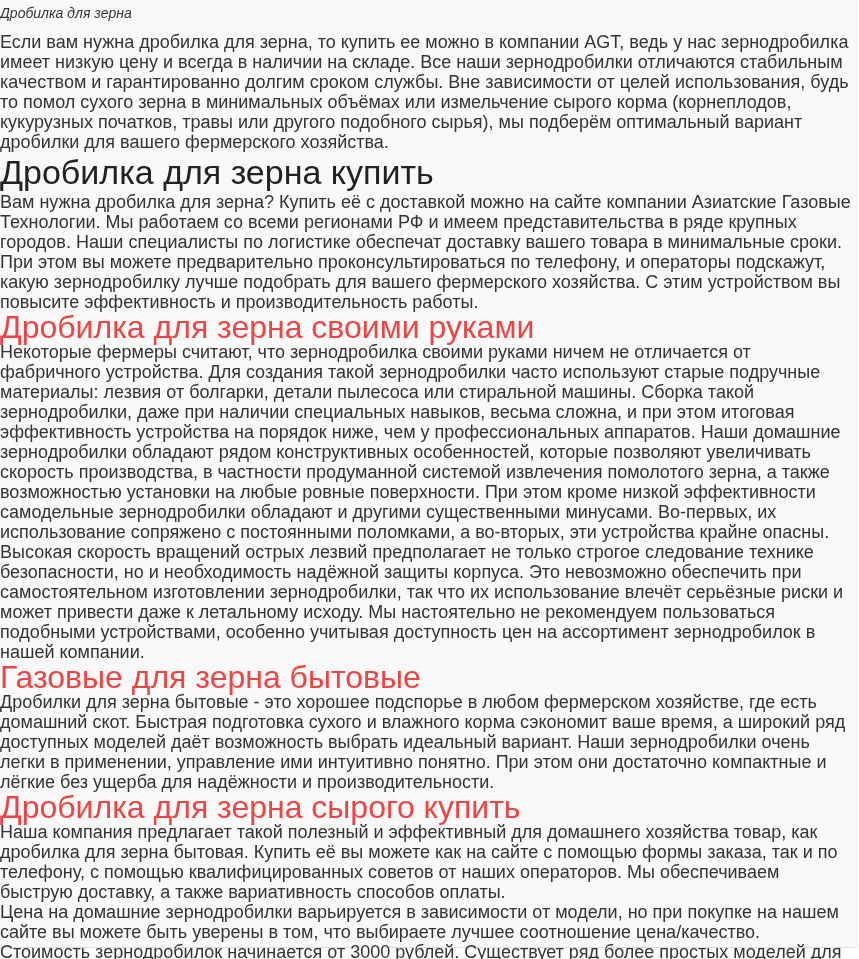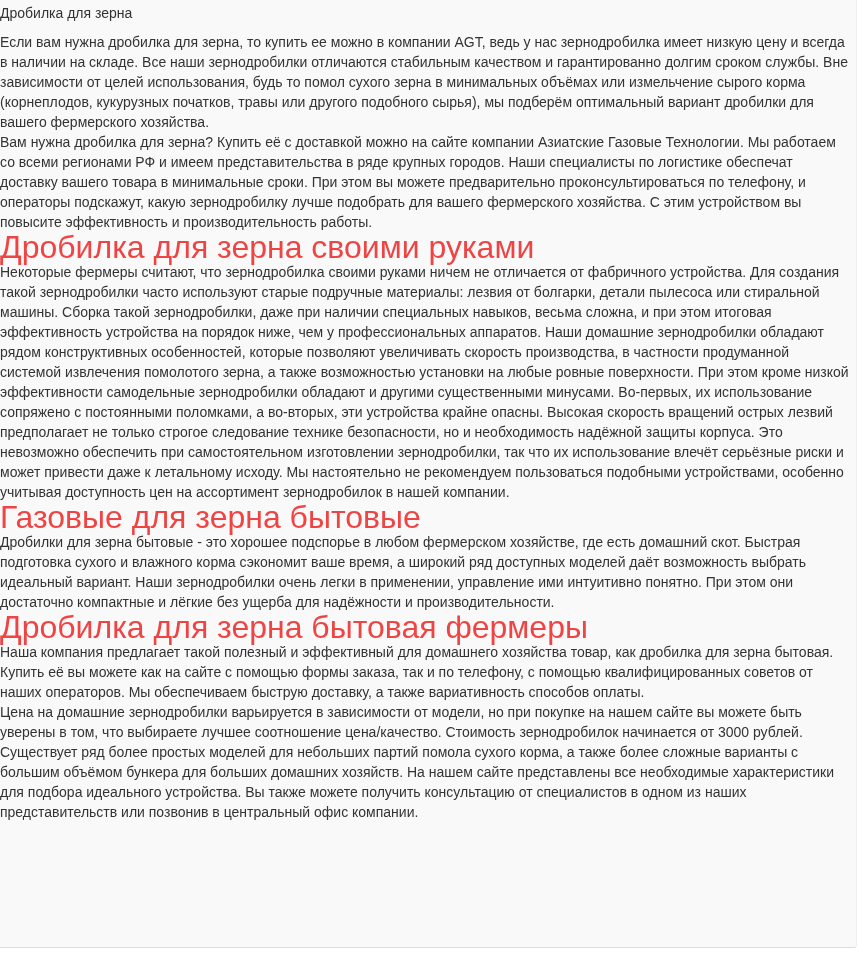--- a/index.html
+++ b/index.html
@@ -27,30 +27,31 @@
       box-sizing: border-box;
     }
     .title {
       position: absolute;
       left: 0;
       top: 4px;
       font-size: 14px;
       line-height: 18px;
       color: #333;
       margin: 0;
+      font-style: italic;
     }
     .content {
       position: absolute;
       left: 0;
       top: 32px;
       width: 852px;
     }
     p {
       margin: 0;
-      font-size: 14px;
+      font-size: 18px;
       line-height: 20px;
       color: #333;
     }
     h1 {
       margin: 0;
       font-weight: normal;
       font-size: 34px;
       line-height: 40px;
       color: #222;
     }
@@ -63,26 +64,27 @@
     }
   </style>
 </head>
 <body>
 
 <div class="panel">
   <div class="title">Дробилка для зерна</div>
   <div class="content">
     <p>Если вам нужна дробилка для зерна, то купить ее можно в компании AGT, ведь у нас зернодробилка имеет низкую цену и всегда в наличии на складе. Все наши зернодробилки отличаются стабильным качеством и гарантированно долгим сроком службы. Вне зависимости от целей использования, будь то помол сухого зерна в минимальных объёмах или измельчение сырого корма (корнеплодов, кукурузных початков, травы или другого подобного сырья), мы подберём оптимальный вариант дробилки для вашего фермерского хозяйства.</p>
 
+    <h1>Дробилка для зерна купить</h1>
     <p>Вам нужна дробилка для зерна? Купить её с доставкой можно на сайте компании Азиатские Газовые Технологии. Мы работаем со всеми регионами РФ и имеем представительства в ряде крупных городов. Наши специалисты по логистике обеспечат доставку вашего товара в минимальные сроки. При этом вы можете предварительно проконсультироваться по телефону, и операторы подскажут, какую зернодробилку лучше подобрать для вашего фермерского хозяйства. С этим устройством вы повысите эффективность и производительность работы.</p>
 
     <h2>Дробилка для зерна своими руками</h2>
     <p>Некоторые фермеры считают, что зернодробилка своими руками ничем не отличается от фабричного устройства. Для создания такой зернодробилки часто используют старые подручные материалы: лезвия от болгарки, детали пылесоса или стиральной машины. Сборка такой зернодробилки, даже при наличии специальных навыков, весьма сложна, и при этом итоговая эффективность устройства на порядок ниже, чем у профессиональных аппаратов. Наши домашние зернодробилки обладают рядом конструктивных особенностей, которые позволяют увеличивать скорость производства, в частности продуманной системой извлечения помолотого зерна, а также возможностью установки на любые ровные поверхности. При этом кроме низкой эффективности самодельные зернодробилки обладают и другими существенными минусами. Во-первых, их использование сопряжено с постоянными поломками, а во-вторых, эти устройства крайне опасны. Высокая скорость вращений острых лезвий предполагает не только строгое следование технике безопасности, но и необходимость надёжной защиты корпуса. Это невозможно обеспечить при самостоятельном изготовлении зернодробилки, так что их использование влечёт серьёзные риски и может привести даже к летальному исходу. Мы настоятельно не рекомендуем пользоваться подобными устройствами, особенно учитывая доступность цен на ассортимент зернодробилок в нашей компании.</p>
 
     <h2>Газовые для зерна бытовые</h2>
     <p>Дробилки для зерна бытовые - это хорошее подспорье в любом фермерском хозяйстве, где есть домашний скот. Быстрая подготовка сухого и влажного корма сэкономит ваше время, а широкий ряд доступных моделей даёт возможность выбрать идеальный вариант. Наши зернодробилки очень легки в применении, управление ими интуитивно понятно. При этом они достаточно компактные и лёгкие без ущерба для надёжности и производительности.</p>
 
-    <h2>Дробилка для зерна бытовая фермеры</h2>
+    <h2>Дробилка для зерна сырого купить</h2>
     <p>Наша компания предлагает такой полезный и эффективный для домашнего хозяйства товар, как дробилка для зерна бытовая. Купить её вы можете как на сайте с помощью формы заказа, так и по телефону, с помощью квалифицированных советов от наших операторов. Мы обеспечиваем быструю доставку, а также вариативность способов оплаты.</p>
 
     <p>Цена на домашние зернодробилки варьируется в зависимости от модели, но при покупке на нашем сайте вы можете быть уверены в том, что выбираете лучшее соотношение цена/качество. Стоимость зернодробилок начинается от 3000 рублей. Существует ряд более простых моделей для небольших партий помола сухого корма, а также более сложные варианты с большим объёмом бункера для больших домашних хозяйств. На нашем сайте представлены все необходимые характеристики для подбора идеального устройства. Вы также можете получить консультацию от специалистов в одном из наших представительств или позвонив в центральный офис компании.</p>
   </div>
 </div>
 
 </body></html>

